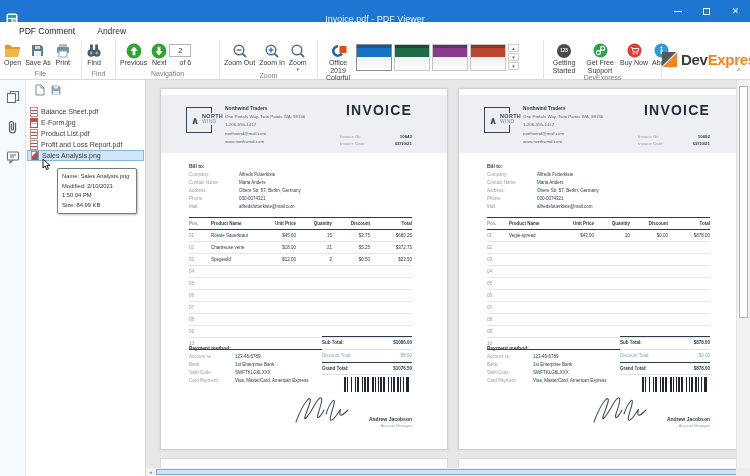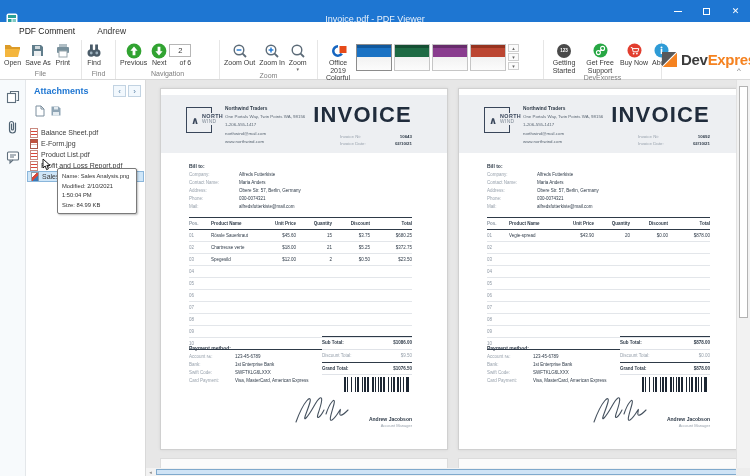--- a/index.html
+++ b/index.html
@@ -83,21 +83,21 @@
   
   .page{position:absolute;top:8px;width:288px;height:362px;background:#fff;border:1px solid #d0d0d0;box-shadow:0 0 3px rgba(0,0,0,.08);color:var(--c-ink,#2e3a48);}
   .band{position:absolute;left:0;right:0;top:6px;height:58px;background:var(--c-band,#edeff2);}
   .logo-box{position:absolute;left:25px;top:12px;width:26px;height:26px;border:1.5px solid #39465a;display:flex;align-items:center;justify-content:center;}
   .chev{font-size:10px;font-weight:bold;color:#39465a;margin-right:8px;}
   .logo-txt{position:absolute;left:40px;top:18px;background:var(--c-band,#edeff2);line-height:1.15;padding:0 1px;}
   .lt1{display:block;font-size:5.4px;font-weight:bold;letter-spacing:.4px;color:#39465a;}
   .lt2{display:block;font-size:4.8px;letter-spacing:.4px;color:#7c8794;}
   .coinfo{position:absolute;left:64px;top:9px;font-size:4.4px;line-height:1.9;color:#5a6673;}
   .cob{display:block;font-weight:bold;font-size:4.8px;color:#2e3a48;}
-  .invtitle{position:absolute;right:35px;top:7px;font-size:22px;font-weight:bold;letter-spacing:1.2px;color:#202c3c;}
+  .invtitle{position:absolute;right:35px;top:7px;font-size:14px;font-weight:bold;letter-spacing:1.2px;color:#202c3c;}
   .invmeta{position:absolute;right:35px;top:36px;width:72px;font-size:4.4px;}
   .mrow{display:flex;justify-content:space-between;margin-top:2.6px;}
   .ml{color:#98a2ad;}
   .mv{font-weight:bold;}
   .billto{position:absolute;left:28px;top:74px;font-size:4.5px;}
   .bt{font-size:5px;font-weight:bold;}
   .brow{display:flex;margin-top:3.1px;}
   .bl{width:50px;color:#98a2ad;flex:0 0 auto;}
   .bl.pl{width:46px;}
   .bv{color:#2e3a48;}
@@ -387,25 +387,20 @@
         <svg width="14" height="15" viewBox="0 0 14 15">
           <rect x="1.5" y="2" width="11" height="8" rx="1" fill="#fff" stroke="#5f6f7d" stroke-width="1.1"></rect>
           <path d="M4 10v3l3-3" fill="none" stroke="#5f6f7d" stroke-width="1.1"></path>
           <line x1="4" y1="5" x2="10" y2="5" stroke="#5f6f7d" stroke-width="1"></line>
           <line x1="4" y1="7" x2="8" y2="7" stroke="#5f6f7d" stroke-width="1"></line>
         </svg>
       </span>
   </div>
 
   <div class="attach">
-    <div class="att-head">
-      <span class="att-title">Attachments</span>
-      <span class="att-nb">‹</span>
-      <span class="att-nb">›</span>
-    </div>
     <div class="att-tools">
       <span><svg width="11" height="12" viewBox="0 0 11 12">
             <path d="M2 1h5l3 3v7H2z" fill="#fff" stroke="#7d8f9e" stroke-width="1"></path>
             <path d="M7 1v3h3" fill="none" stroke="#7d8f9e" stroke-width="1"></path>
           </svg></span>
       <span><svg width="12" height="12" viewBox="0 0 12 12">
             <path d="M1.5 1.5h7l2 2v7h-9z" fill="#8fa5b5"></path>
             <rect x="4" y="2" width="4" height="2.5" fill="#e4ebf0"></rect>
             <rect x="3" y="7" width="6" height="3.5" fill="#e4ebf0"></rect>
           </svg></span>

